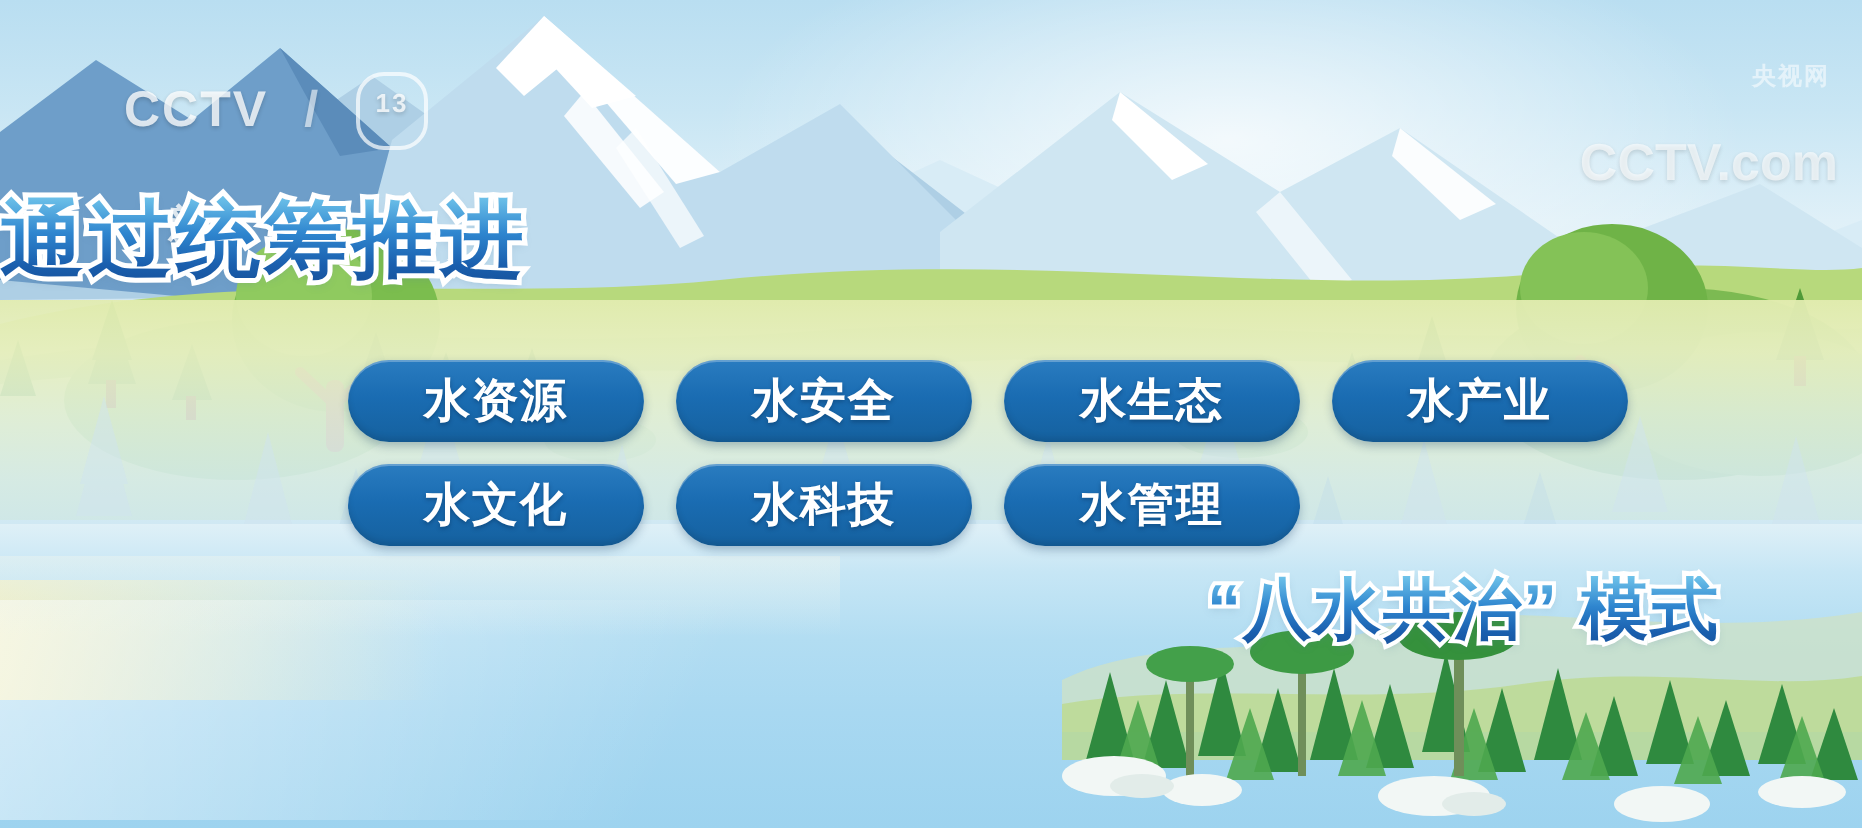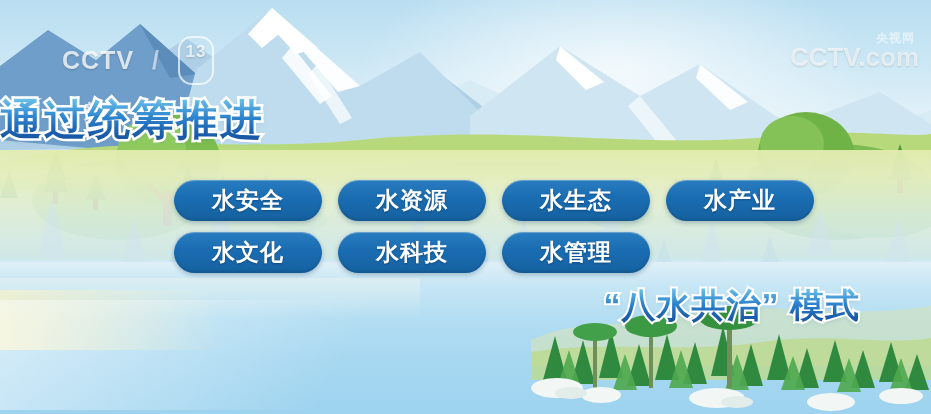--- a/index.html
+++ b/index.html
@@ -78,38 +78,39 @@
     text-shadow:0 1px 2px rgba(0,0,0,.18);
     display:flex;align-items:center;gap:18px;
     pointer-events:none;
   }
   .cctv-word{ font-style:normal; }
   .cctv-slash{ font-size:25px; opacity:.75; }
   .cctv-13{
     display:inline-flex;align-items:center;justify-content:center;
     width:32px;height:27px;border-radius:14px;
     border:2px solid rgba(255,255,255,.70);
-    font-size:17px;line-height:1;padding-bottom:18px;
+    font-size:13px;line-height:1;padding-bottom:8px;
   }
   .cctv-news{
     position:absolute;left:84px;top:64px;
     color:rgba(255,255,255,.80);
     font-size:20px;font-weight:bold;letter-spacing:12px;
     text-shadow:0 1px 2px rgba(0,0,0,.16);
     pointer-events:none;
     margin-top:35px;
   }
 
   
   .wm{position:absolute;right:12px;top:44px;pointer-events:none;}
   .wm-main{
     color:rgba(255,255,255,.62);
     font-size:26px;font-weight:bold;letter-spacing:0px;
     text-shadow:0 1px 2px rgba(0,0,0,.13);
     line-height:1;
+    margin-top:24px;
   }
   .wm-cn{
     position:absolute;right:4px;top:-14px;
     color:rgba(255,255,255,.55);
     font-size:12px;font-weight:bold;letter-spacing:1px;
   }
 
   
   .headline{
     position:absolute;left:0;top:98px;width:931px;
@@ -364,22 +365,22 @@
   </div>
 
   <div class="headline">
     <span class="titlewrap">
       <span class="stroketext">通过统筹推进</span>
       <span class="gradtext">通过统筹推进</span>
     </span>
   </div>
 
   <div class="pillgrid">
+    <div class="pill">水资源</div>
     <div class="pill">水安全</div>
-    <div class="pill">水资源</div>
     <div class="pill">水生态</div>
     <div class="pill">水产业</div>
     <div class="pill">水文化</div>
     <div class="pill">水科技</div>
     <div class="pill">水管理</div>
   </div>
 
   <div class="caption">
     <span class="titlewrap">
       <span class="stroketext">“八水共治” 模式</span>

